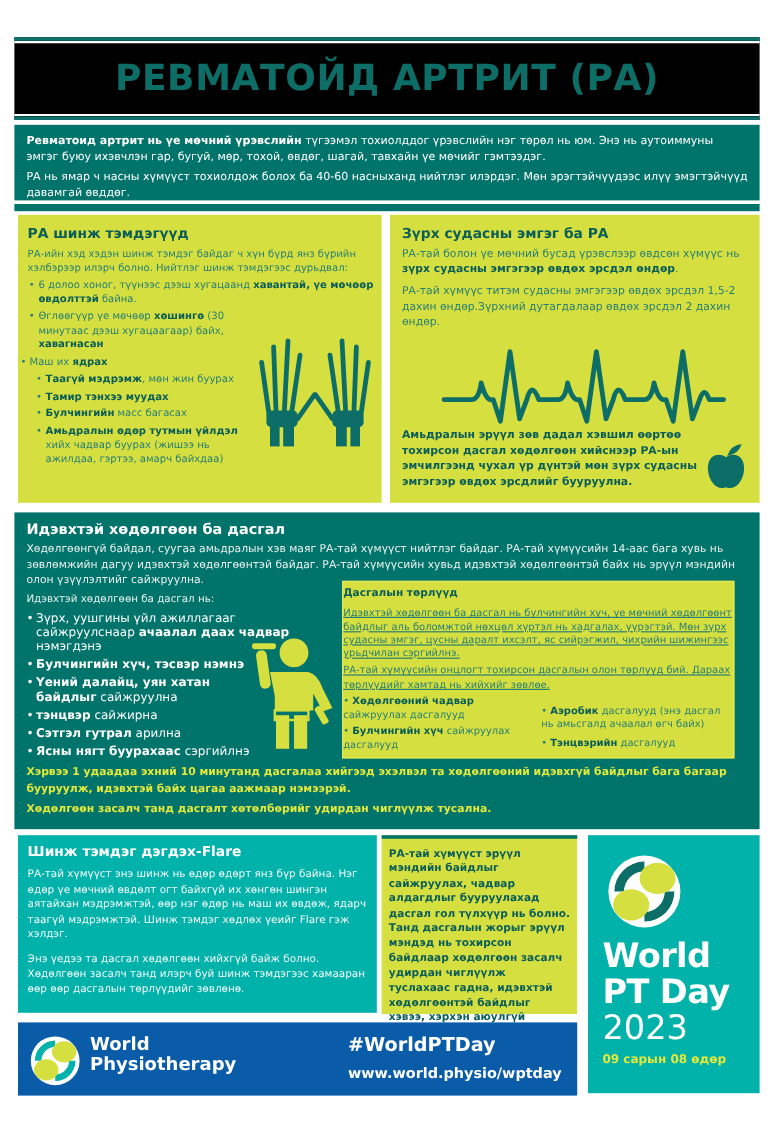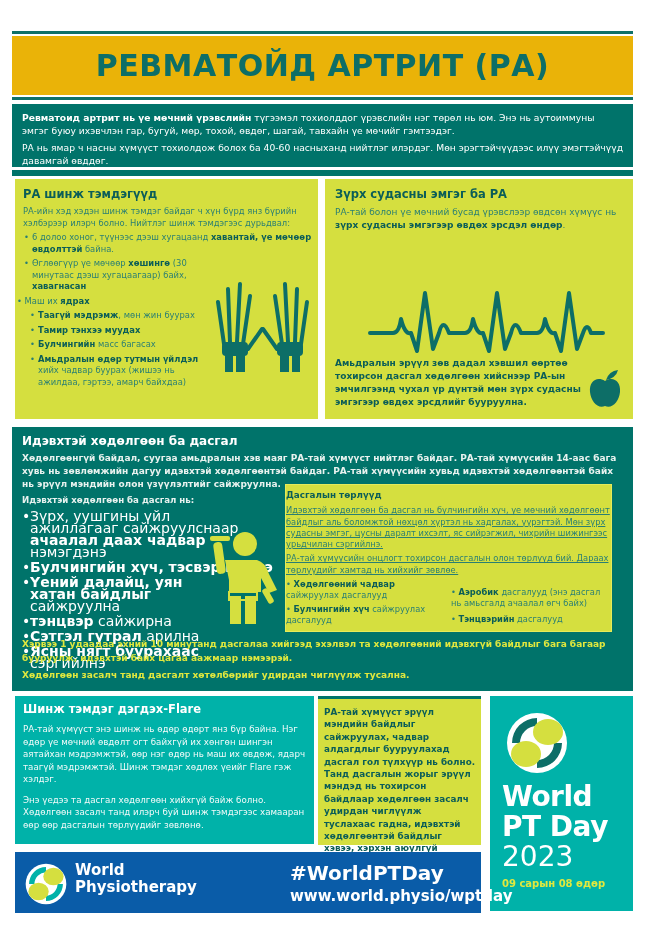--- a/index.html
+++ b/index.html
@@ -2,21 +2,21 @@
 <html><head>
 <meta charset="utf-8">
 <style>
   * { box-sizing: border-box; margin: 0; padding: 0; }
   html, body { width: 645px; height: 948px; background: #ffffff; overflow: hidden; }
   body { position: relative; font-family: "DejaVu Sans", sans-serif; color: #0a5e5a; }
   .abs { position: absolute; }
   b { font-weight: bold; }
 
   
-  .title-band { left: 12px; top: 31px; width: 621px; height: 69px; background: #eab308;
+  .title-band { left: 12px; top: 31px; width: 621px; height: 69px; background: #000000;
     border-top: 3px solid #0f7169; border-bottom: 3px solid #0f7169; box-shadow: inset 0 2px 0 #fff, inset 0 -2px 0 #fff; display:flex; align-items:center; justify-content:center; }
   .title-band h1 { font-family: "DejaVu Sans", sans-serif; font-weight: bold; font-size: 30px; color: #0d6e67; letter-spacing: 0.5px; }
 
   
   .intro { left: 12px; top: 104px; width: 621px; height: 63px; background: #00736a; color: #fff; padding: 7px 10px; font-size: 9.2px; line-height: 13px; }
   .intro p { margin-bottom: 4px; }
 
   .teal-bar { left: 12px; top: 170px; width: 621px; height: 6px; background: #00736a; }
 
   
@@ -30,22 +30,22 @@
   .bullets li::before { content: "•"; position: absolute; left: 1px; top: 0; color: #2a7f73; }
   .bullets li b { color: #0b5d58; }
   .sub-bullets { list-style:none; margin-left: 6px; }
   .right-box p { margin-bottom: 5px; color: #2a7f73; }
   .right-box p b { color: #0b5d58; }
   .right-box .cta { font-weight: bold; color: #0b5d58; font-size: 9px; line-height: 13px; width: 250px; position: absolute; left: 10px; top: 178px; }
 
   
   .ex-section { left: 12px; top: 427px; width: 621px; height: 264px; background: #00736a; color: #fff; padding: 7px 10px; font-size: 9px; line-height: 13px; }
   .ex-section .box-title { color: #fff; font-size: 12px; margin-bottom: 3px; }
-  .ex-section p { color: #e8f2ef; font-weight: bold; }
-  .ex-list { list-style: none; font-size: 14px; line-height: 12px; }
+  .ex-section p { color: #e8f2ef; }
+  .ex-list { list-style: none; font-size: 10px; line-height: 12px; }
   .ex-list li { position: relative; padding-left: 8px; margin-bottom: 3px; }
   .ex-list li::before { content: "•"; position: absolute; left: 0; }
   .ex-list li b { color: #fff; }
   .inner-yellow { left: 285px; top: 484px; width: 327px; height: 148px; border: 1.5px solid #e5ea5a; background: #d5df3f; color: #2a7f73; padding: 5px 0; font-size: 8.3px; line-height: 11.3px; }
   .inner-yellow .ititle { font-weight: bold; color: #0b5d58; font-size: 8.8px; margin-bottom: 4px; }
   .inner-yellow p { margin-bottom: 3px; text-decoration: underline; }
   .ex-bottom { left: 22px; top: 637px; width: 600px; color: #e1e83e; font-weight: bold; font-size: 9px; line-height: 14px; }
   .ex-bottom p { margin-bottom: 3px; }
 
   
@@ -53,22 +53,22 @@
   .flare .box-title { color: #fff; font-size: 11.5px; margin-bottom: 6px; }
   .flare p { margin-bottom: 8px; color: #f2fbfa; }
   .small-y { left: 318px; top: 696px; width: 163px; height: 149px; background: #d5df3f; padding: 7px 6px; font-weight: bold; color: #0b5d58; font-size: 8.8px; line-height: 12.4px; border-top: 3px solid #00736a; }
   .ptday { left: 490px; top: 696px; width: 143px; height: 215px; background: #00b2a9; color: #fff; padding: 10px 12px; }
   .ptday .w1 { font-size: 28px; font-weight: bold; line-height: 30px; letter-spacing: -0.5px; }
   .ptday .yr { font-size: 28px; line-height: 30px; font-weight: normal; }
   .ptday .date { font-size: 10px; color: #e1e83e; margin-top: 6px; font-weight: bold; }
 
   .footer { left: 15px; top: 852px; width: 466px; height: 61px; background: #0a5ca8; color: #fff; }
   .footer .org { left: 60px; top: 10px; font-weight: bold; font-size: 15px; line-height: 17px; }
-  .footer .tag { left: 275px; top: 9px; font-weight: bold; font-size: 20px; }
-  .footer .url { left: 275px; top: 35px; font-weight: bold; font-size: 15px; }
+  .footer .tag { left: 275px; top: 9px; font-weight: bold; font-size: 16px; }
+  .footer .url { left: 275px; top: 35px; font-weight: bold; font-size: 12px; }
 </style>
 </head>
 <body>
 
 <div class="abs title-band">
   <h1>РЕВМАТОЙД АРТРИТ (РА)</h1>
 </div>
 
 <div class="abs intro">
   <p><b>Ревматоид артрит нь үе мөчний үрэвслийн</b><span> түгээмэл тохиолддог үрэвслийн нэг төрөл нь юм. Энэ нь аутоиммуны эмгэг буюу ихэвчлэн гар, бугуй, мөр, тохой, өвдөг, шагай, тавхайн үе мөчийг гэмтээдэг.</span></p>
@@ -102,20 +102,21 @@
       <rect x="67" y="68" width="26" height="14" rx="4"></rect>
       <rect x="70" y="80" width="9" height="18"></rect>
         <rect x="82" y="80" width="8" height="18"></rect>
     </g>
   </svg>
 </div>
 
 <div class="abs ybox right-box">
   <div class="box-title">Зүрх судасны эмгэг ба РА</div>
   <p><span>РА-тай болон үе мөчний бусад үрэвслээр өвдсөн хүмүүс нь </span><b>зүрх судасны эмгэгээр өвдөх эрсдэл өндөр</b><span>.</span></p>
+  <p>РА-тай хүмүүс титэм судасны эмгэгээр өвдөх эрсдэл 1,5-2 дахин өндөр.Зүрхний дутагдалаар өвдөх эрсдэл 2 дахин өндөр.</p>
   <svg class="abs" style="left:40px; top:110px;" width="240" height="70" viewBox="0 0 240 70">
     <path d="M5 44 H28 Q34 44 36 30 Q40 46 46 44 L52 62 L60 4 L68 60 L74 44 Q78 28 84 44 H100 Q106 44 108 30 Q112 46 118 44 L124 62 L132 4 L140 60 L146 44 Q150 28 156 44 H172 Q178 44 180 30 Q184 46 190 44 L196 62 L204 4 L212 60 L218 44 Q222 32 226 44 H238" fill="none" stroke="#0d6e67" stroke-width="4" stroke-linejoin="round" stroke-linecap="round"></path>
   </svg>
   <div class="cta">Амьдралын эрүүл зөв дадал хэвшил өөртөө тохирсон дасгал хөдөлгөөн хийснээр РА-ын эмчилгээнд чухал үр дүнтэй мөн зүрх судасны эмгэгээр өвдөх эрсдлийг бууруулна.</div>
   <svg class="abs" style="left:262px; top:190px;" width="36" height="40" viewBox="0 0 36 40">
     <path d="M18 12 C10 7 2 12 3 23 C4 33 11 40 18 37 C25 40 32 33 33 23 C34 12 26 7 18 12 Z" fill="#0d6e67"></path>
     <path d="M19 11 Q22 2 31 1 Q29 9 19 11 Z" fill="#0d6e67"></path>
   </svg>
 </div>
 

